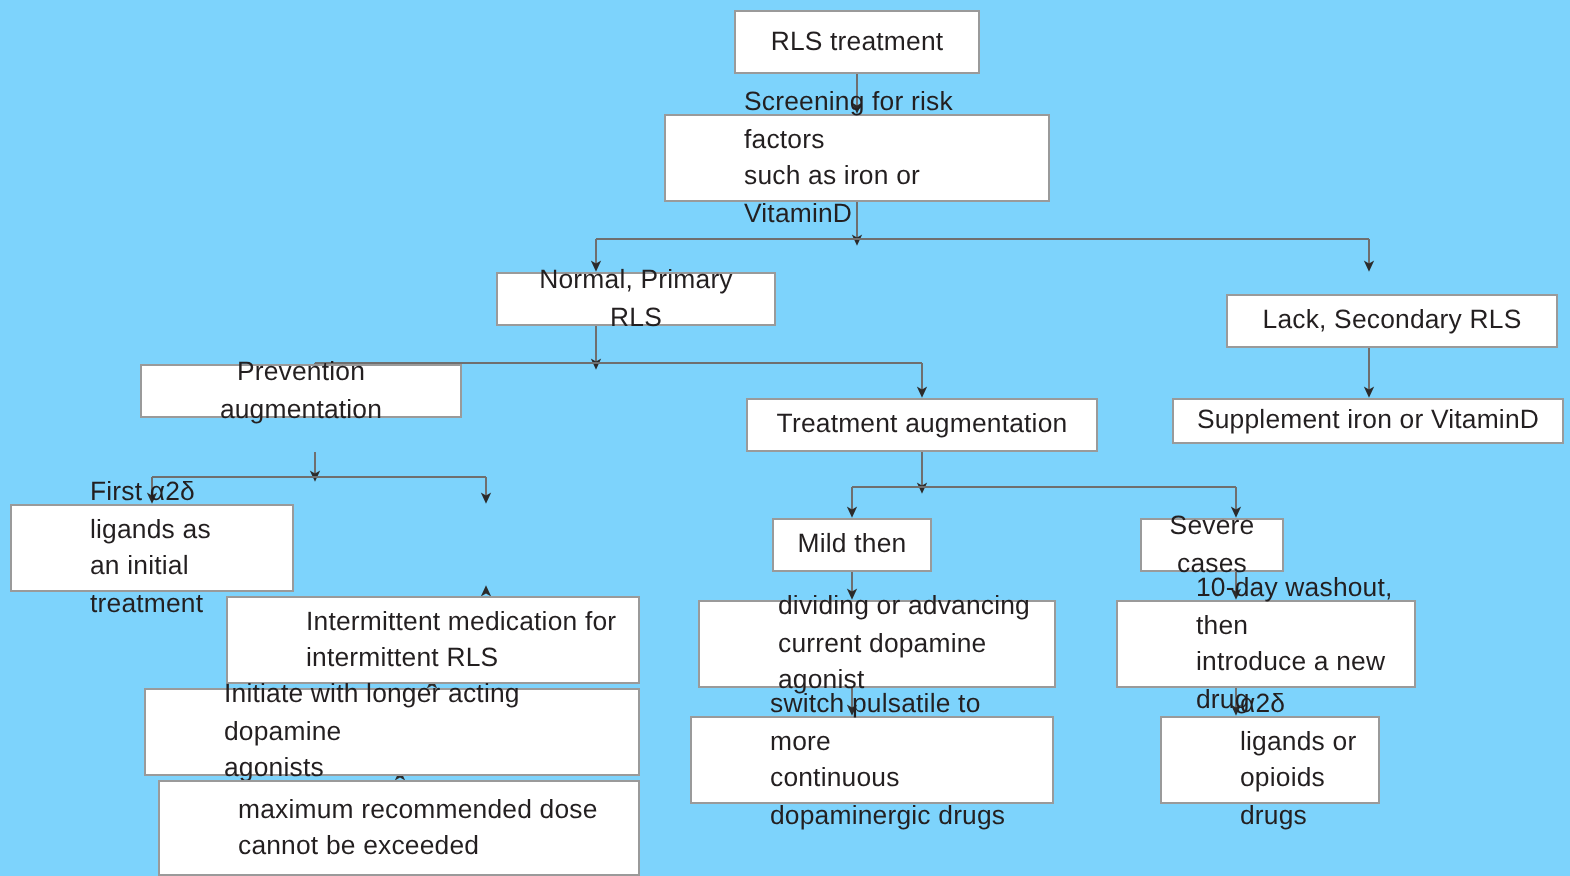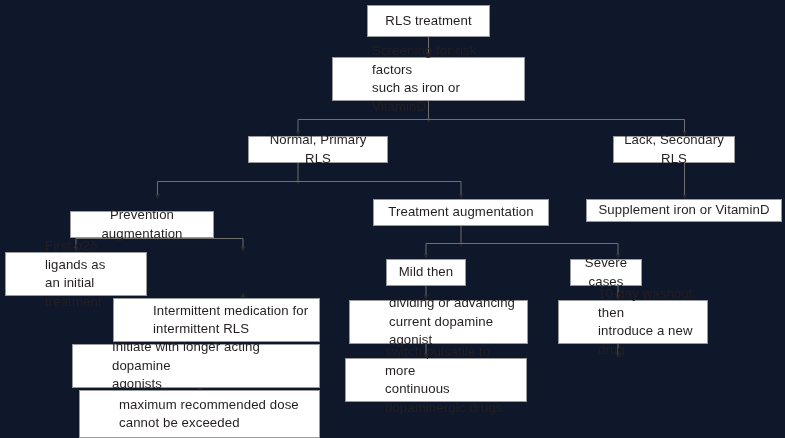--- a/index.html
+++ b/index.html
@@ -7,21 +7,21 @@
     padding: 0;
     background: #ffffff;
   }
   body {
     font-family: "Liberation Sans", "DejaVu Sans", sans-serif;
   }
   #chart {
     position: relative;
     width: 785px;
     height: 438px;
-    background: #0f172a;
+    background: #7dd3fc;
     overflow: hidden;
   }
   #edges {
     position: absolute;
     left: 0;
     top: 0;
     width: 785px;
     height: 438px;
     pointer-events: none;
   }
@@ -98,23 +98,23 @@
     </g>
   </svg>
 
   <div class="node center" style="left:367px; top:5px; width:123px; height:32px;">RLS  treatment</div>
 
   <div class="node left" style="left:332px; top:57px; width:193px; height:44px;">Screening for risk factors
 such as iron or VitaminD</div>
 
   <div class="node center" style="left:228px; top:136px; width:140px; height:27px;margin-left:20px;">Normal, Primary RLS</div>
 
-  <div class="node center" style="left:613px; top:136px; width:122px; height:27px;">Lack, Secondary RLS</div>
+  <div class="node center" style="left:613px; top:147px; width:166px; height:27px;">Lack, Secondary RLS</div>
 
-  <div class="node center" style="left:70px; top:211px; width:144px; height:27px;">Prevention augmentation</div>
+  <div class="node center" style="left:70px; top:182px; width:161px; height:27px;">Prevention augmentation</div>
 
   <div class="node center" style="left:373px; top:199px; width:176px; height:27px;">Treatment augmentation</div>
 
   <div class="node center" style="left:586px; top:199px; width:196px; height:23px;">Supplement iron or VitaminD</div>
 
   <div class="node left" style="left:5px; top:252px; width:142px; height:44px;">First α2δ ligands as
 an initial treatment</div>
 
 
   <div class="node left" style="left:113px; top:298px; width:207px; height:44px;">Intermittent medication for
@@ -132,14 +132,16 @@
 
   <div class="node left" style="left:349px; top:300px; width:179px; height:44px;">dividing or advancing
 current dopamine agonist</div>
 
   <div class="node left" style="left:558px; top:300px; width:150px; height:44px;">10-day washout, then
 introduce a new drug</div>
 
   <div class="node left" style="left:345px; top:358px; width:182px; height:44px;">switch pulsatile to more
  continuous dopaminergic drugs</div>
 
+  <div class="node left" style="left:580px; top:358px; width:110px; height:44px;">α2δ ligands or
+opioids drugs</div>
 
 </div>
 
 </body></html>

